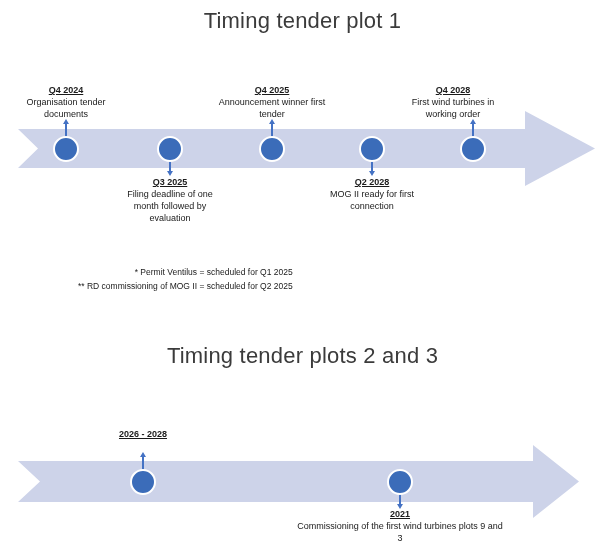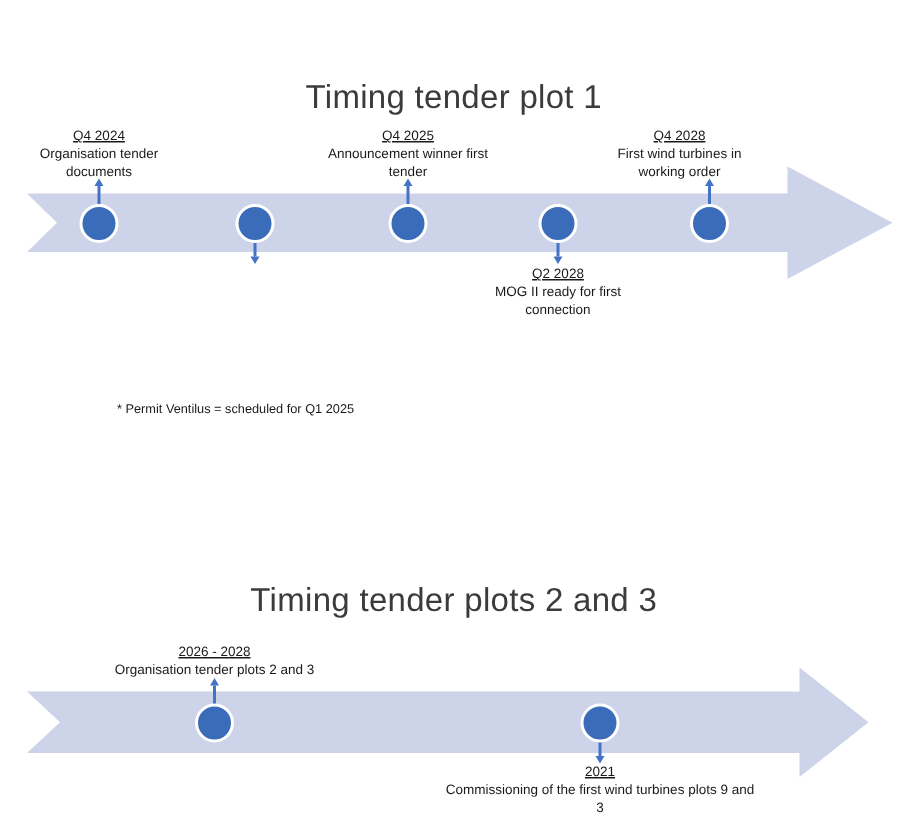--- a/index.html
+++ b/index.html
@@ -12,31 +12,30 @@
     overflow: hidden;
   }
   .title {
     position: absolute;
     left: 0; width: 605px;
     text-align: center;
     font-size: 22px;
     font-weight: 400;
     color: var(--title_text, #3b3b3b);
     letter-spacing: 0.2px;
-    margin-top: 44px;
   }
   .tl-svg { position: absolute; left: 0; }
   .ms-label {
     position: absolute;
     text-align: center;
     color: var(--label_text, #1a1a1a);
   }
   .ms-date {
     font-size: 9px;
-    font-weight: normal;
+    font-weight: bold;
     text-decoration: underline;
     line-height: 12px;
   }
   .ms-desc {
     font-size: 9px;
     line-height: 12px;
   }
   .dot {
     position: absolute;
     width: 22px; height: 22px;
@@ -86,20 +85,24 @@
     <polygon points="18,29 525,29 525,11 595,48.5 525,86 525,68 18,68 38,48.5" style="fill:var(--band,#CDD3E9)"></polygon>
   </svg>
 
   <div class="ms-label" style="left:16px; top:84px; width:100px;">
     <div class="ms-date">Q4 2024</div>
     <div class="ms-desc">Organisation tender documents</div>
   </div>
   <div class="stem up" style="left:65px; top:124px; height:15px;"></div>
   <div class="dot" style="left:53px; top:136px;"></div>
 
+  <div class="ms-label" style="left:118px; top:176px; width:104px;">
+    <div class="ms-date">Q3 2025</div>
+    <div class="ms-desc">Filing deadline of one month followed by evaluation</div>
+  </div>
   <div class="stem down" style="left:169px; top:160px; height:11px;"></div>
   <div class="dot" style="left:157px; top:136px;"></div>
 
   <div class="ms-label" style="left:216px; top:84px; width:112px;">
     <div class="ms-date">Q4 2025</div>
     <div class="ms-desc">Announcement winner first tender</div>
   </div>
   <div class="stem up" style="left:271px; top:124px; height:15px;"></div>
   <div class="dot" style="left:259px; top:136px;"></div>
 
@@ -112,31 +115,31 @@
 
   <div class="ms-label" style="left:398px; top:84px; width:110px;">
     <div class="ms-date">Q4 2028</div>
     <div class="ms-desc">First wind turbines in working order</div>
   </div>
   <div class="stem up" style="left:472px; top:124px; height:15px;"></div>
   <div class="dot" style="left:460px; top:136px;"></div>
 
   <div class="footnotes">
     <div>* Permit Ventilus = scheduled for Q1 2025</div>
+    <div>** RD commissioning of MOG II = scheduled for Q2 2025</div>
   </div>
 
   <div class="title" style="top:341px; line-height:30px;">Timing tender plots 2 and 3</div>
 
   <svg class="tl-svg" style="top:430px;" width="605" height="110" viewBox="0 0 605 110">
     <polygon points="18,31 533,31 533,15 579,51.5 533,88 533,72 18,72 40,51.5" style="fill:var(--band,#CDD3E9)"></polygon>
   </svg>
 
   <div class="ms-label" style="left:43px; top:428px; width:200px;">
     <div class="ms-date">2026 - 2028</div>
-    <div class="ms-desc">Organisation tender plots 2 and 3</div>
   </div>
   <div class="stem up" style="left:142px; top:457px; height:13px;"></div>
   <div class="dot" style="left:130px; top:469px;"></div>
 
   <div class="ms-label" style="left:295px; top:508px; width:210px;">
     <div class="ms-date">2021</div>
     <div class="ms-desc">Commissioning of the first wind turbines plots 9 and 3</div>
   </div>
   <div class="stem down" style="left:399px; top:493px; height:11px;"></div>
   <div class="dot" style="left:387px; top:469px;"></div>

